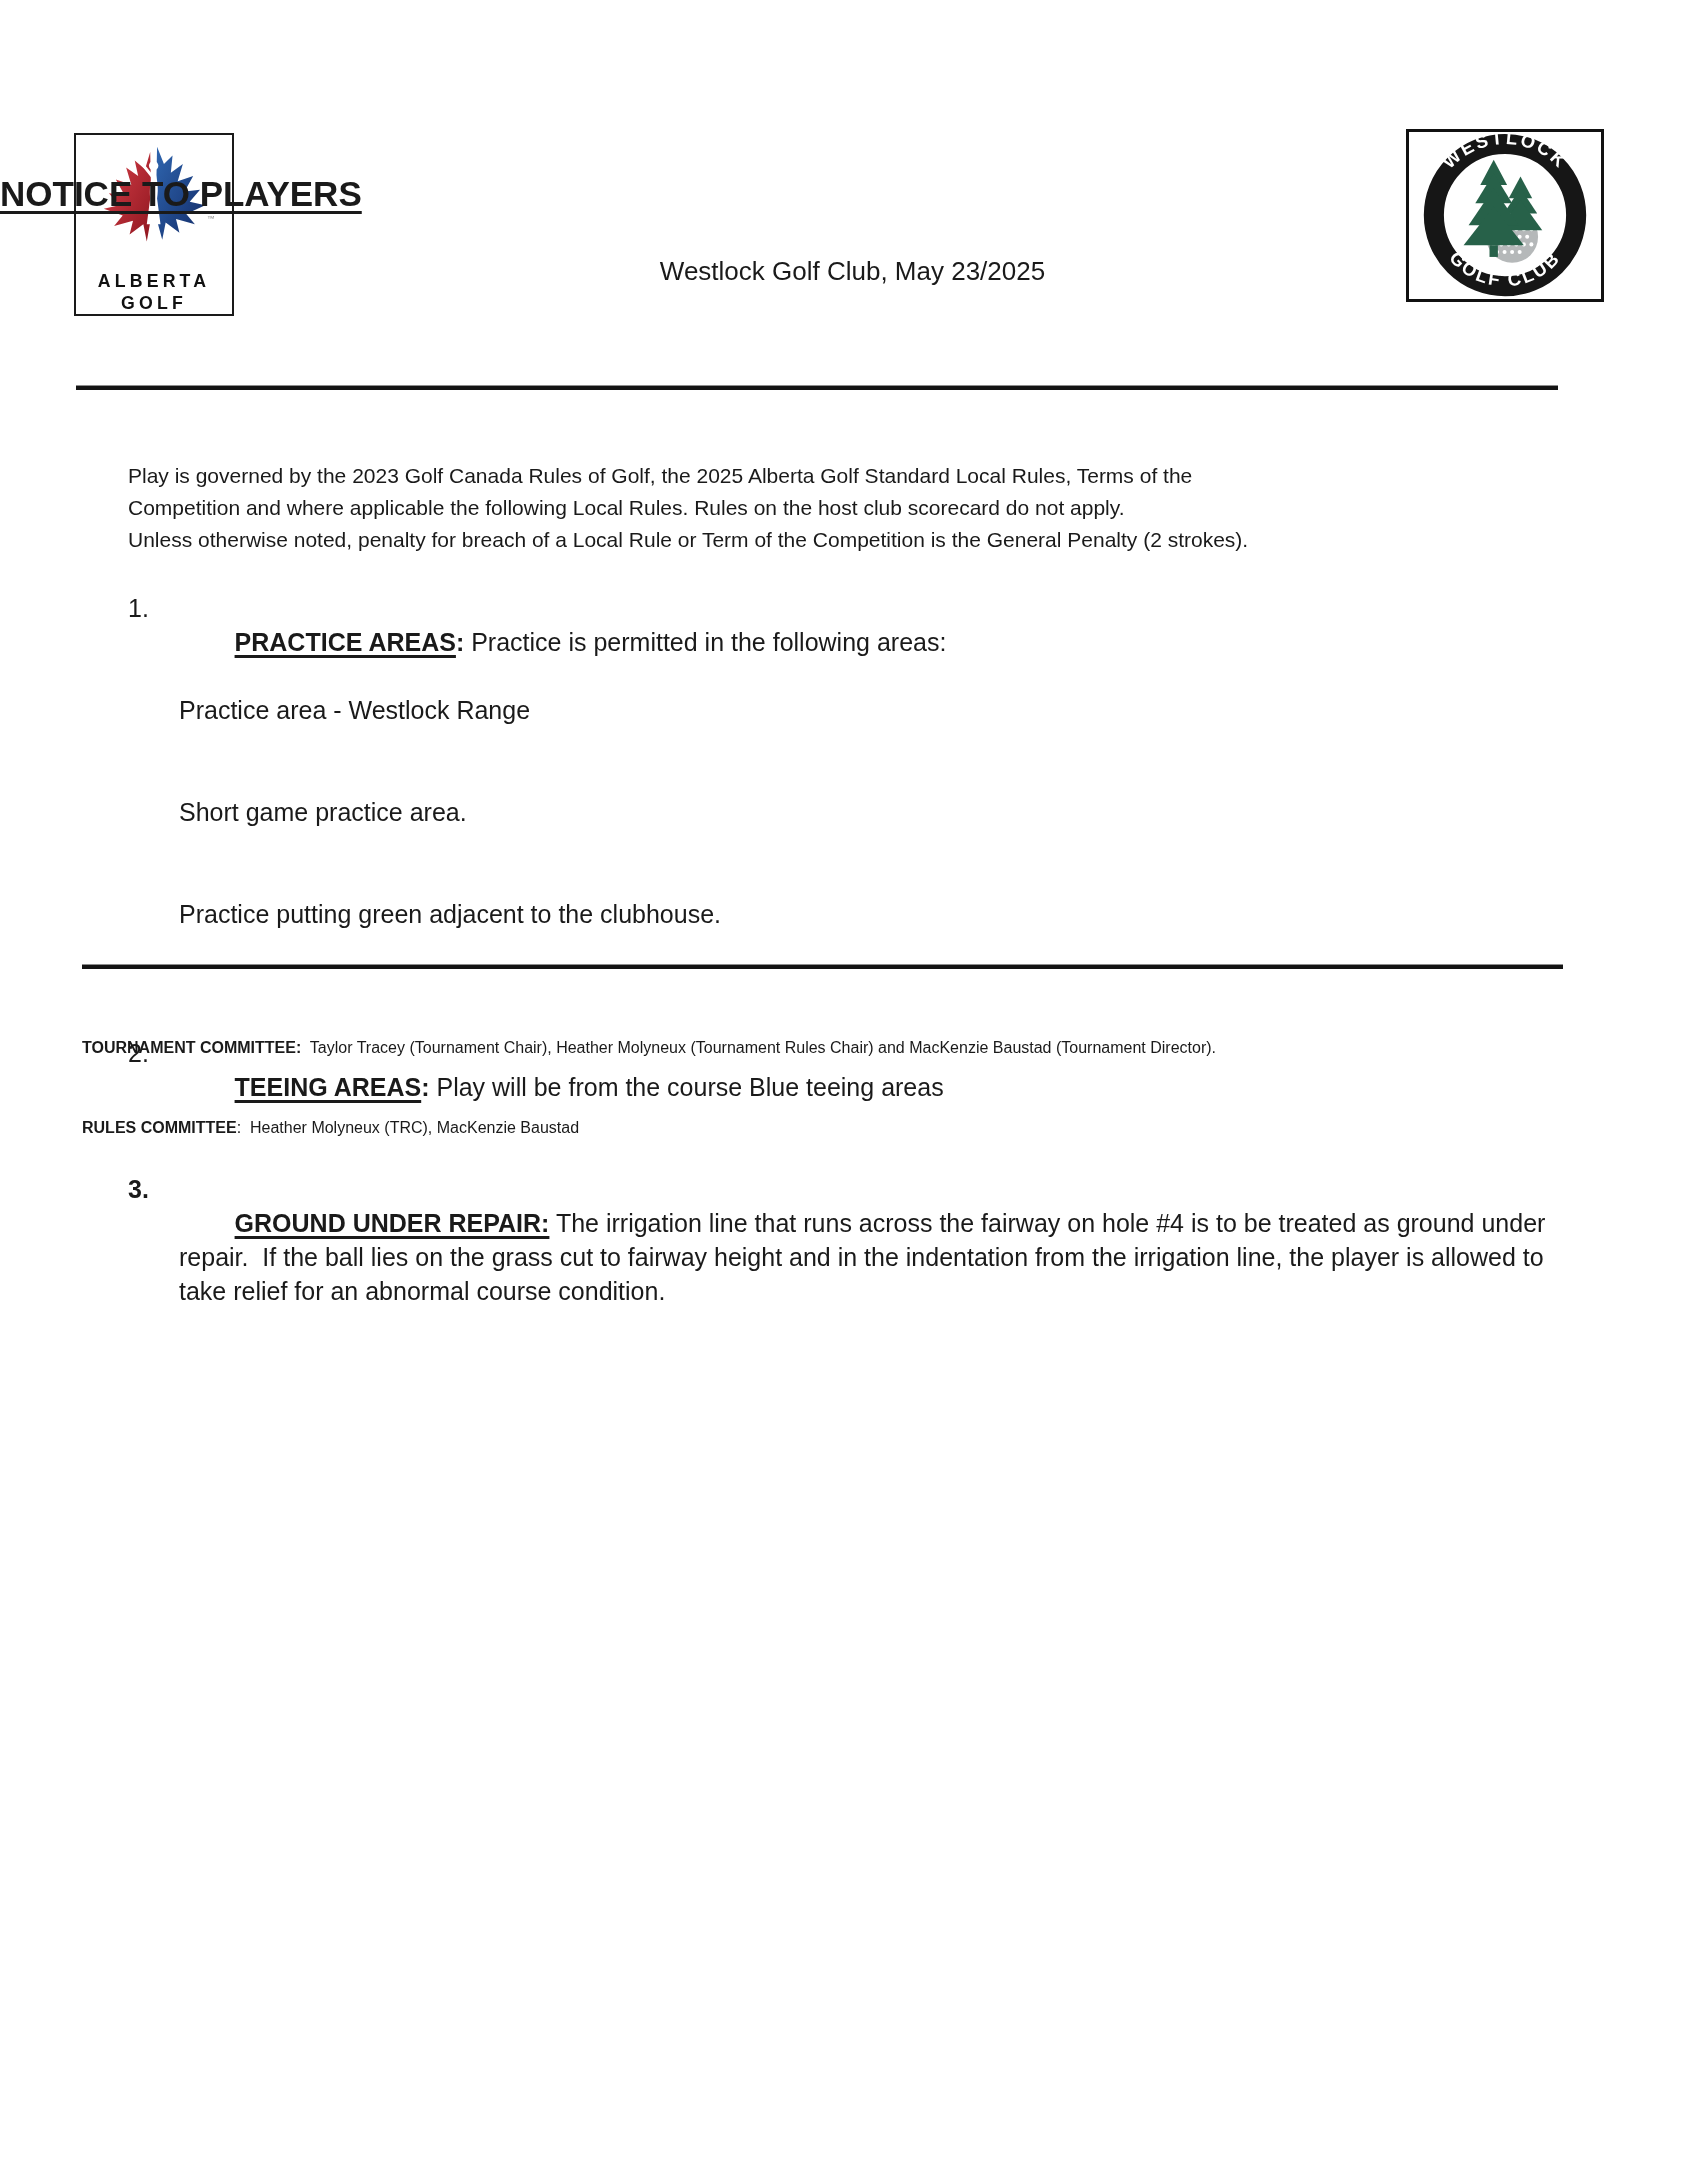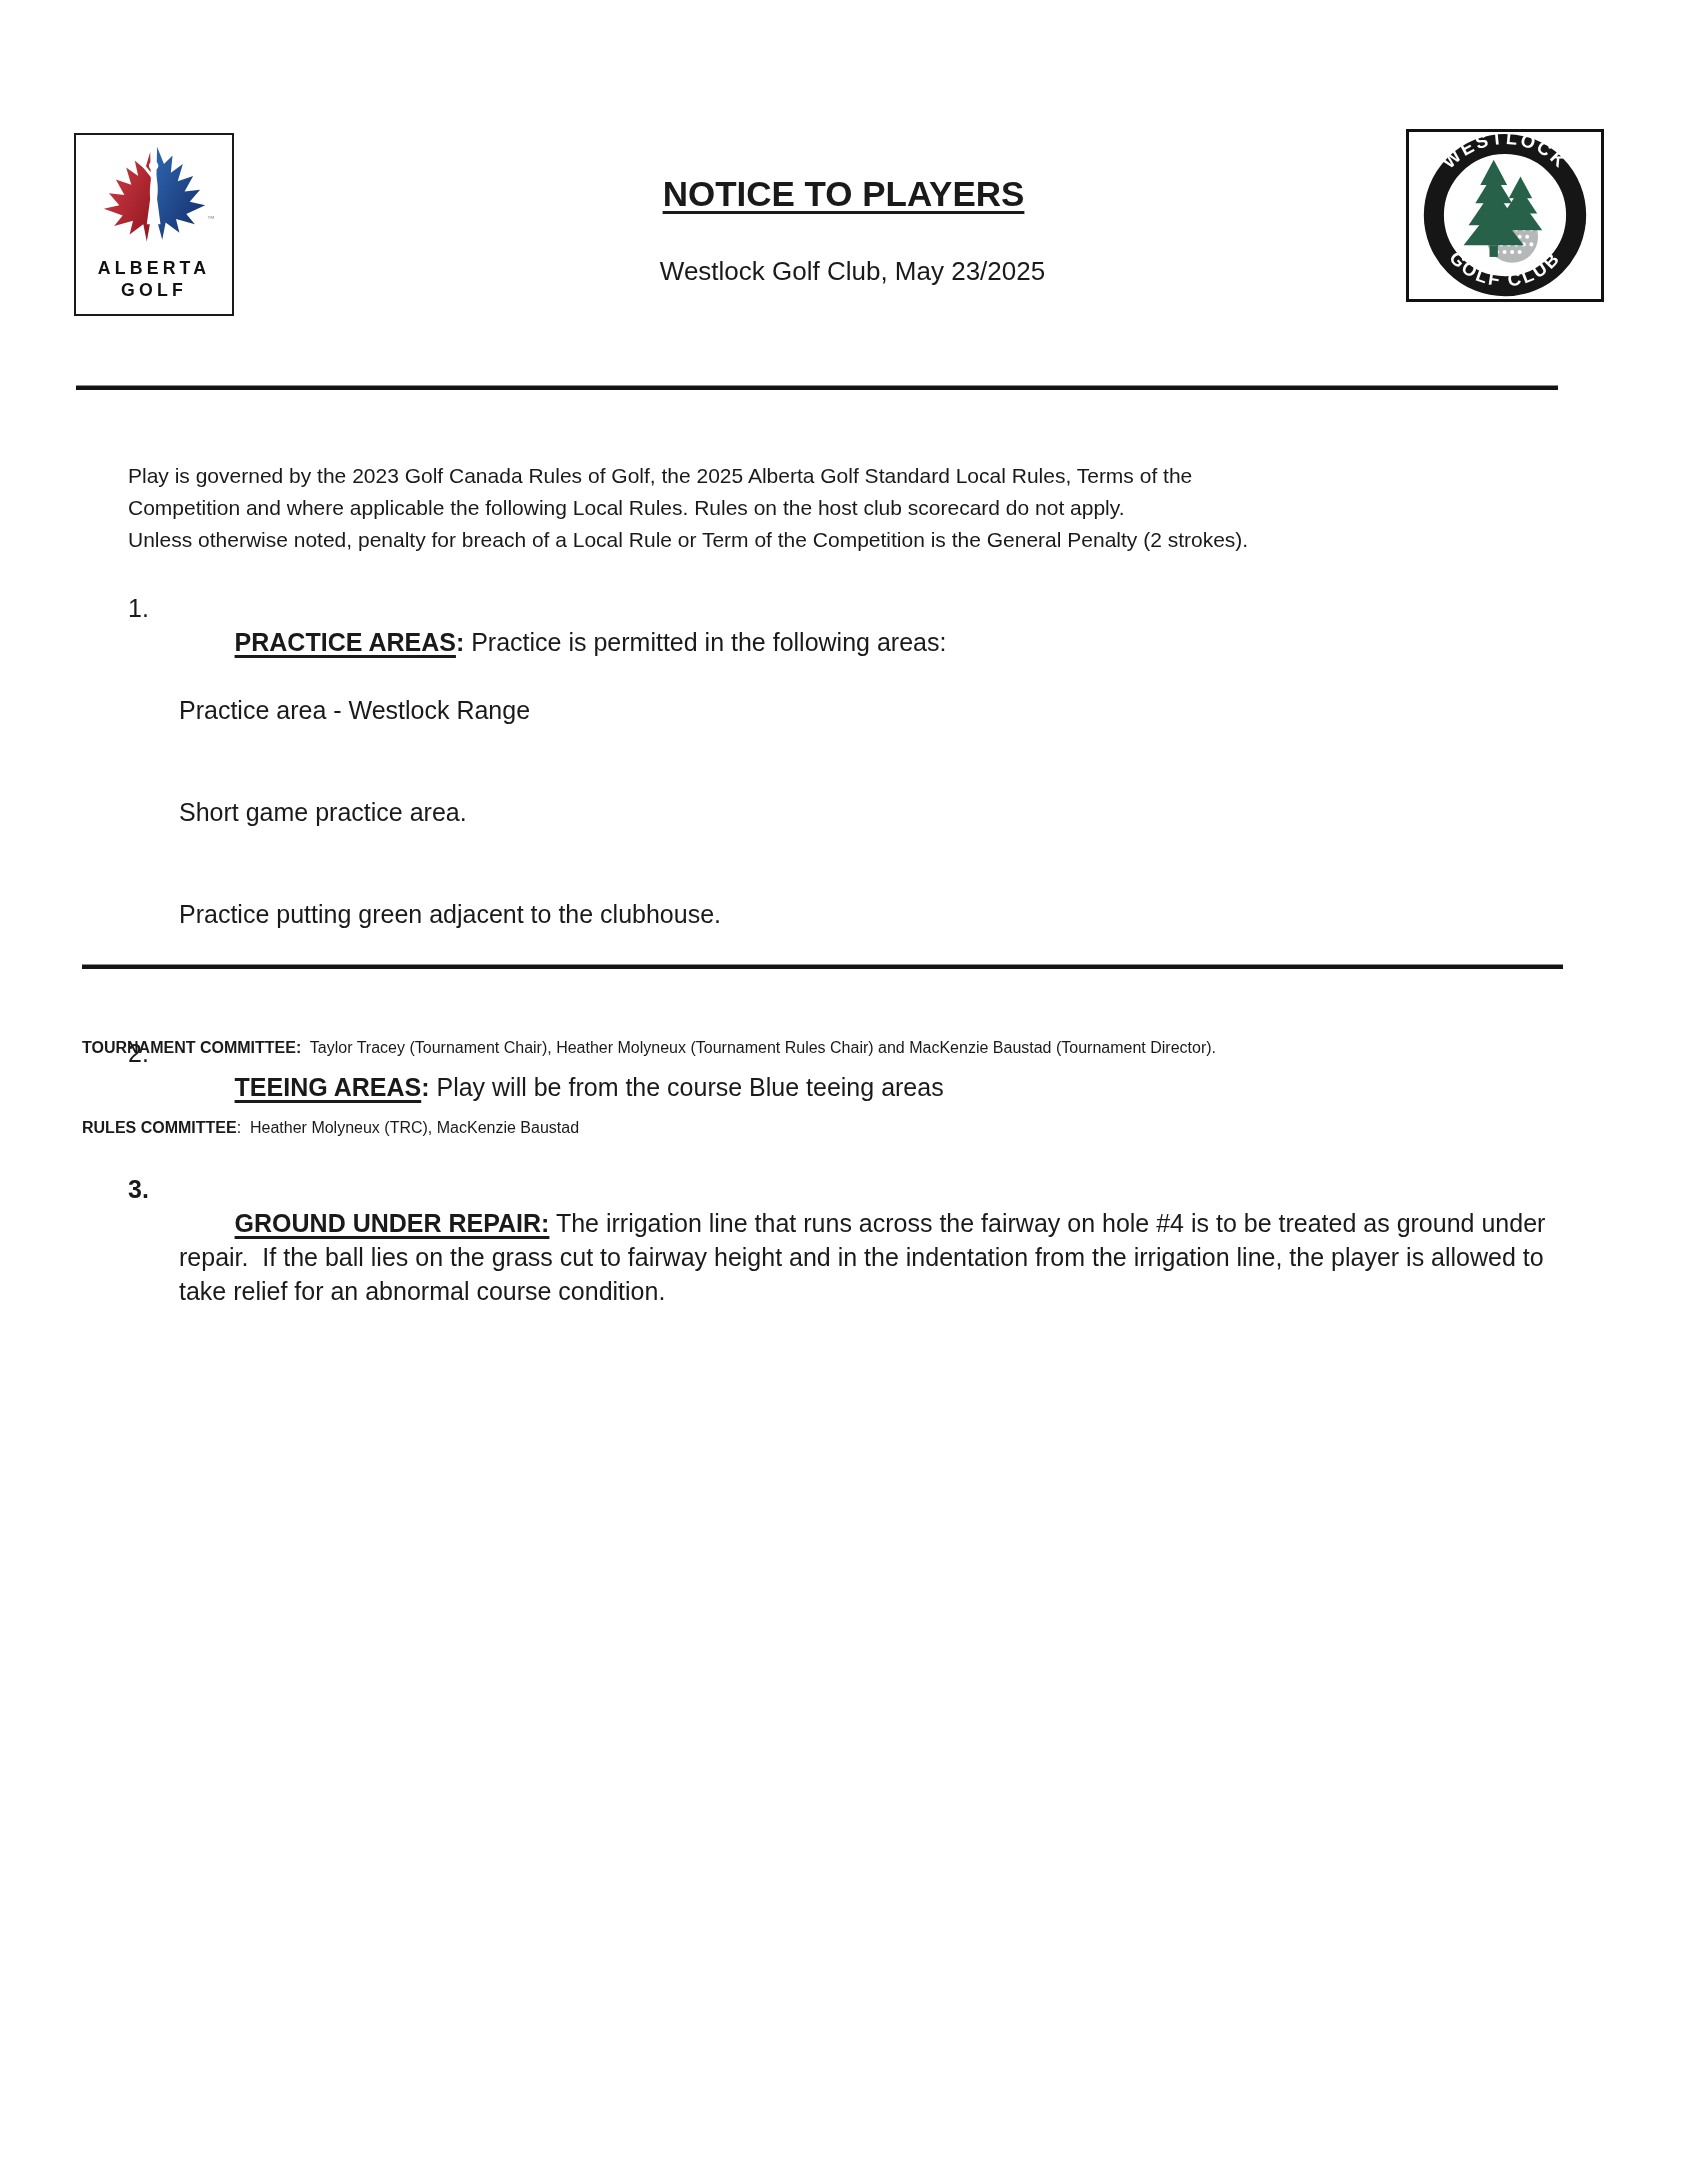--- a/index.html
+++ b/index.html
@@ -10,32 +10,32 @@
   }
 
   
   .logo-left {
     position:absolute; left:74px; top:133px; width:160px; height:183px;
     border:2.5px solid #1a1a1a; box-sizing:border-box;
     display:flex; flex-direction:column; align-items:center; padding-top:5px;
   }
   .logo-left svg { width:133px; height:116px; }
   .logo-left-text { text-align:center; font-weight:bold; font-size:17.7px;
-    letter-spacing:4.2px; line-height:22px; color:#111; margin-top:1px; }
+    letter-spacing:4.2px; line-height:22px; color:#111; margin-top:14px; }
 
   .logo-right {
     position:absolute; left:1406px; top:129px; width:198px; height:173px;
     border:3.4px solid #111; box-sizing:border-box; background:#fff;
     display:flex; align-items:center; justify-content:center;
   }
   .logo-right svg { width:190px; height:165px; }
 
   
   .doc-title {
-    position:absolute; left:0; top:174px; width:100%; text-align:center;
+    position:absolute; left:0; top:174px; width:100%; text-align:left;
     font-size:35px; font-weight:bold;
     text-decoration:underline; text-decoration-thickness:3.4px; text-underline-offset:5px;
   }
   .doc-subtitle {
     position:absolute; left:0; top:222px; width:100%; text-align:center;
     font-size:28px; font-weight:bold;
   }
   .doc-event {
     position:absolute; left:9px; top:256px; width:100%; text-align:center;
     font-size:26px;

